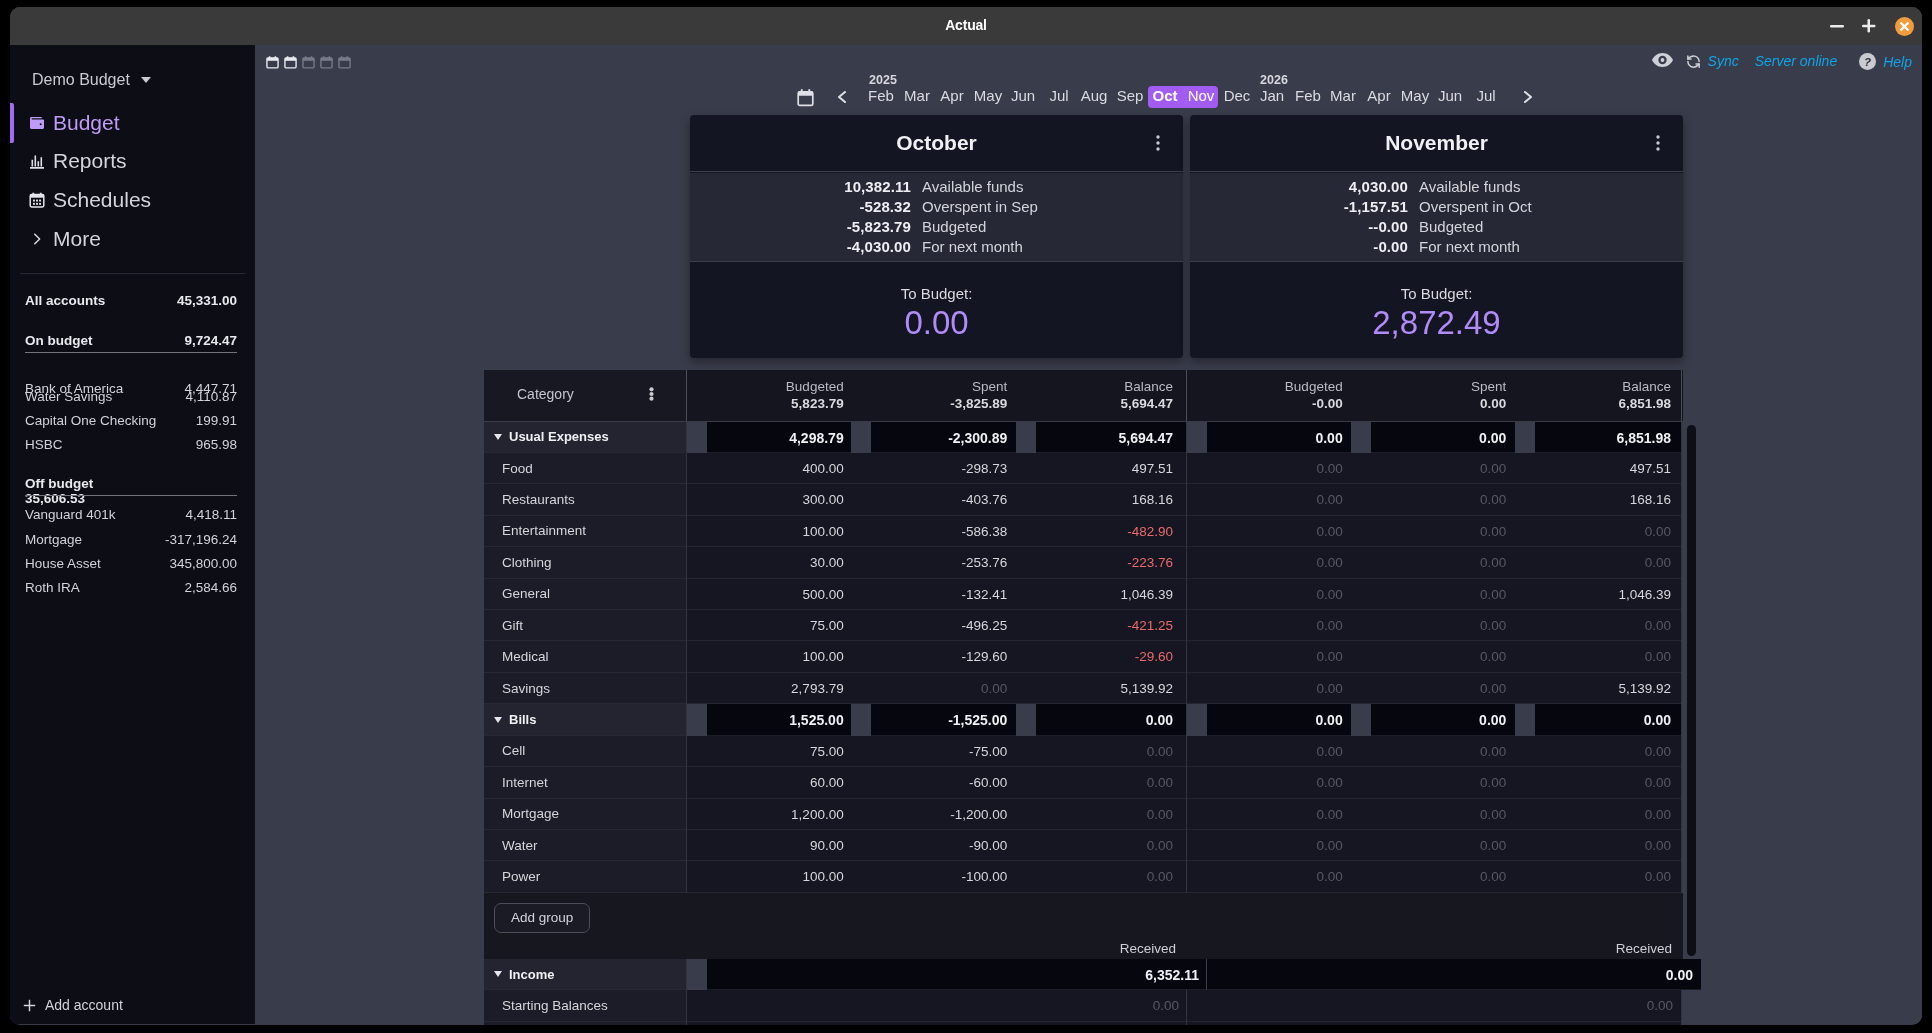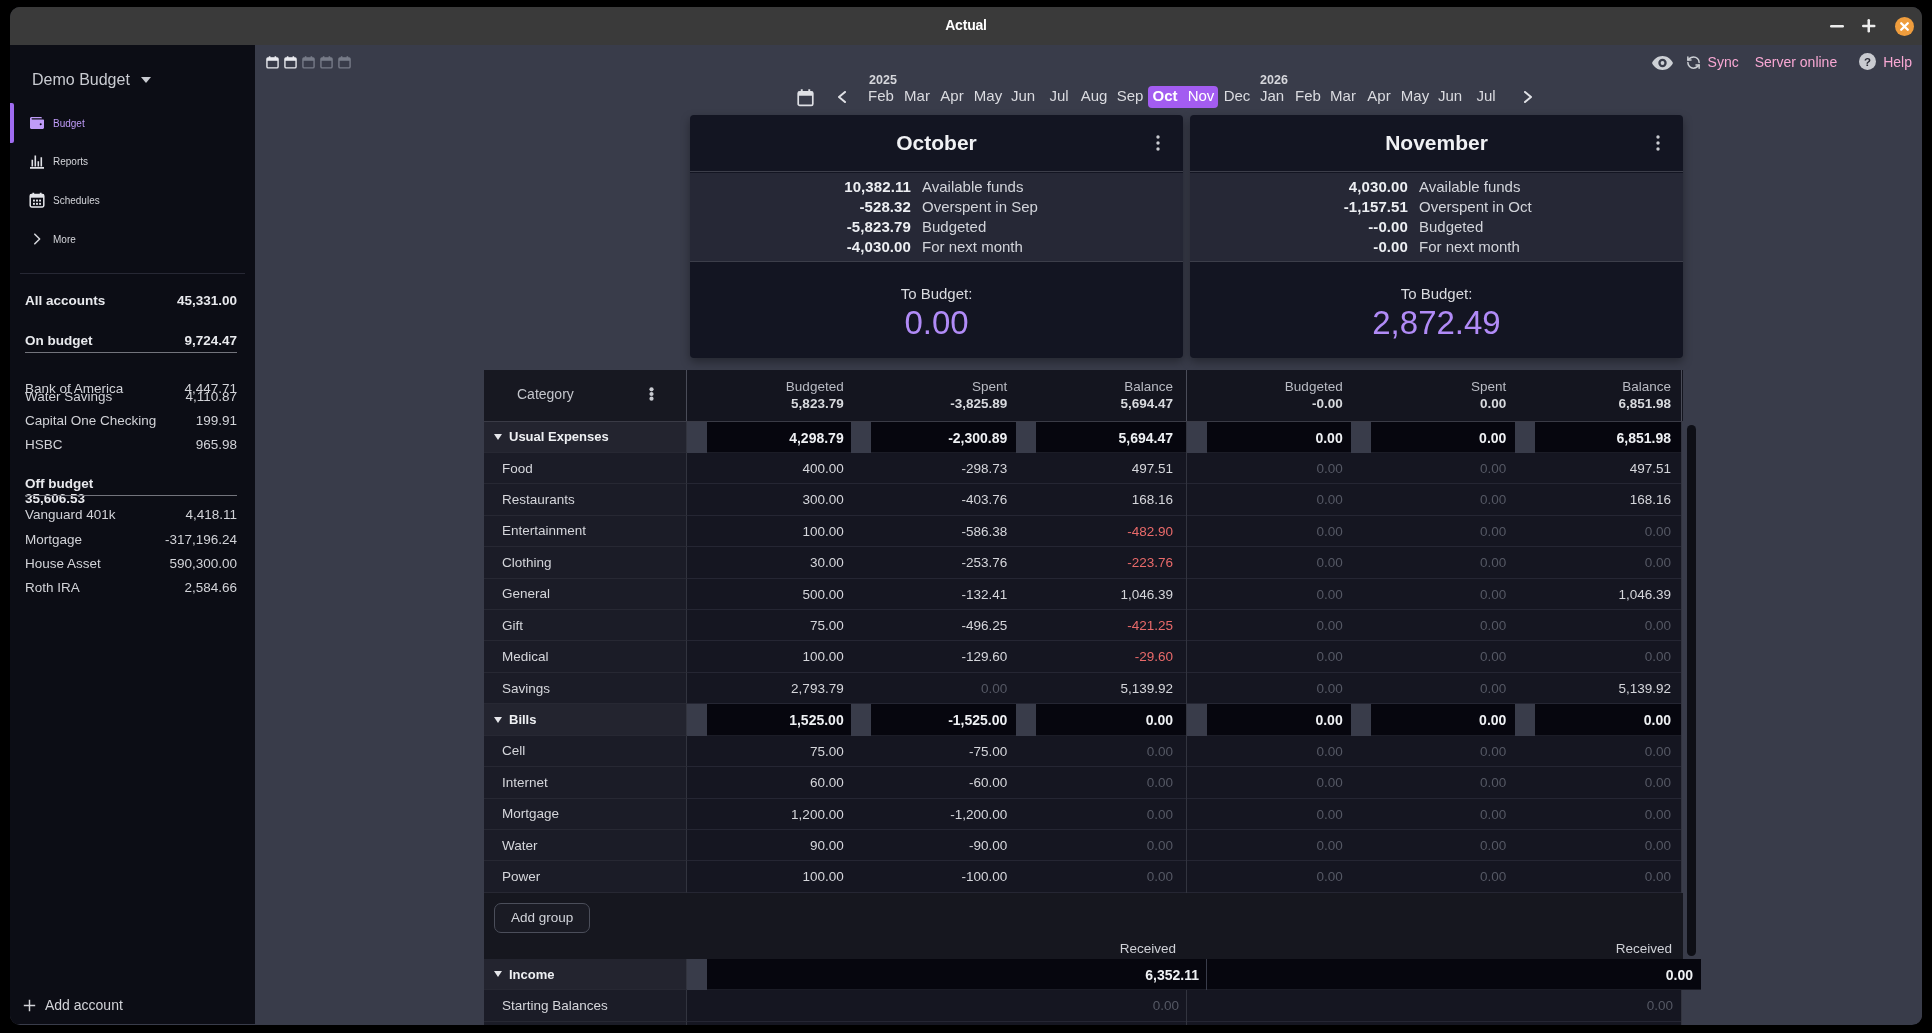--- a/index.html
+++ b/index.html
@@ -7,21 +7,21 @@
 .win { position:absolute; left:10px; top:7px; width:1912px; height:1018px; border-radius:10px; background:#393c4a; overflow:hidden; }
 .tbar { position:absolute; left:0; top:0; width:100%; height:38px; background:#3a3a3a; }
 .ttl { position:absolute; width:100%; text-align:center; top:10px; font-size:14px; letter-spacing:-0.2px; font-weight:700; color:#fff; }
 .wx { position:absolute; right:8px; top:10px; width:19px; height:19px; border-radius:50%; background:#ef9d3d; }
 .app { position:absolute; left:0; top:38px; width:100%; height:979px; }
 .side { position:absolute; left:0; top:0; width:245px; height:100%; background:#0c0d15; }
 .main { position:absolute; left:245px; top:0; width:1667px; height:100%; background:#393c4a; }
 
 .demob { position:absolute; left:22px; top:26px; font-size:16px; color:#c9cbd1; }
 .demob .tri { display:inline-block; vertical-align:2px; margin-left:7px; width:0; height:0; border-left:5px solid transparent; border-right:5px solid transparent; border-top:6px solid #c9cbd1; }
-.mitem { position:absolute; left:0; height:26px; display:flex; align-items:center; font-size:10px; color:#d4d5da; }
+.mitem { position:absolute; left:0; height:26px; display:flex; align-items:center; font-size:21px; color:#d4d5da; }
 .mitem svg { margin-left:19px; margin-right:8px; }
 .mbar { position:absolute; left:0px; top:58px; width:4px; height:40px; background:#a06cf0; border-radius:0 2px 2px 0; }
 .sep { position:absolute; left:10px; right:10px; top:228px; border-top:1px solid #272834; }
 .acctrow { position:absolute; left:15px; right:18px; display:flex; justify-content:space-between; font-size:13.5px; color:#d2d3d8; }
 .acctrow.b { font-weight:700; color:#e8e9ed; }
 .acctrow .ul { position:absolute; left:0; right:0; top:19px; border-top:1px solid #73747c; }
 .addacct { position:absolute; left:13px; top:952px; font-size:14px; color:#d2d3d8; display:flex; align-items:center; gap:9px; }
 
 .calrow { position:absolute; left:11px; top:10px; display:flex; gap:5px; }
 .mstrip { position:absolute; top:0; left:0; width:100%; height:90px; }
@@ -169,21 +169,21 @@
       <div class="acctrow" style="top:462px;">
           <span>Vanguard 401k</span>
           <span>4,418.11</span>
         </div>
       <div class="acctrow" style="top:487px;">
           <span>Mortgage</span>
           <span>-317,196.24</span>
         </div>
       <div class="acctrow" style="top:511px;">
           <span>House Asset</span>
-          <span>590,300.00</span>
+          <span>345,800.00</span>
         </div>
       <div class="acctrow" style="top:535px;">
           <span>Roth IRA</span>
           <span>2,584.66</span>
         </div>
       <div class="addacct"><svg width="13" height="13" viewBox="0 0 16 16" stroke="#d2d3d8" stroke-width="1.8">
             <path d="M8 1v14M1 8h14"></path>
           </svg> Add account</div>
     </div>
     <div class="main" id="main">
@@ -551,21 +551,21 @@
           <div class="cat"></div>
           <div class="msec">
               <div class="cell" style="flex:none;width:499px;"></div>
             </div>
           <div class="msec">
               <div class="cell" style="flex:none;width:494px;"></div>
             </div>
         </div>
       </div>
       <div class="scrollbar"></div>
-      <div class="toolbar" style="position:absolute; right:10px; top:8px; display:flex; align-items:flex-end; font-size:14px; color:#f9a8d4;">
+      <div class="toolbar" style="position:absolute; right:10px; top:8px; display:flex; align-items:flex-start; font-size:14px; color:#0ea5e9;font-style:italic;">
         <svg width="21" height="14" viewBox="0 0 21 14">
             <path fill-rule="evenodd" fill="#cdd0d5" d="M10.5 0C5.9 0 1.9 2.8 0 7c1.9 4.2 5.9 7 10.5 7S19.1 11.2 21 7C19.1 2.8 15.1 0 10.5 0zm0 11.2a4.2 4.2 0 110-8.4 4.2 4.2 0 010 8.4z"></path>
             <circle cx="10.5" cy="7" r="1.9" fill="#cdd0d5"></circle>
           </svg>
         <span style="display:flex;align-items:center;gap:7px;margin-left:13px;">
           <svg width="15" height="15" viewBox="0 0 24 24" fill="none" stroke="#cdd0d5" stroke-width="2.4" stroke-linecap="round" stroke-linejoin="round">
               <path d="M21 12a9 9 0 00-9-9 9.75 9.75 0 00-6.74 2.74L3 8"></path>
               <path d="M3 3v5h5"></path>
               <path d="M3 12a9 9 0 009 9 9.75 9.75 0 006.74-2.74L21 16"></path>
               <path d="M21 21v-5h-5"></path>

